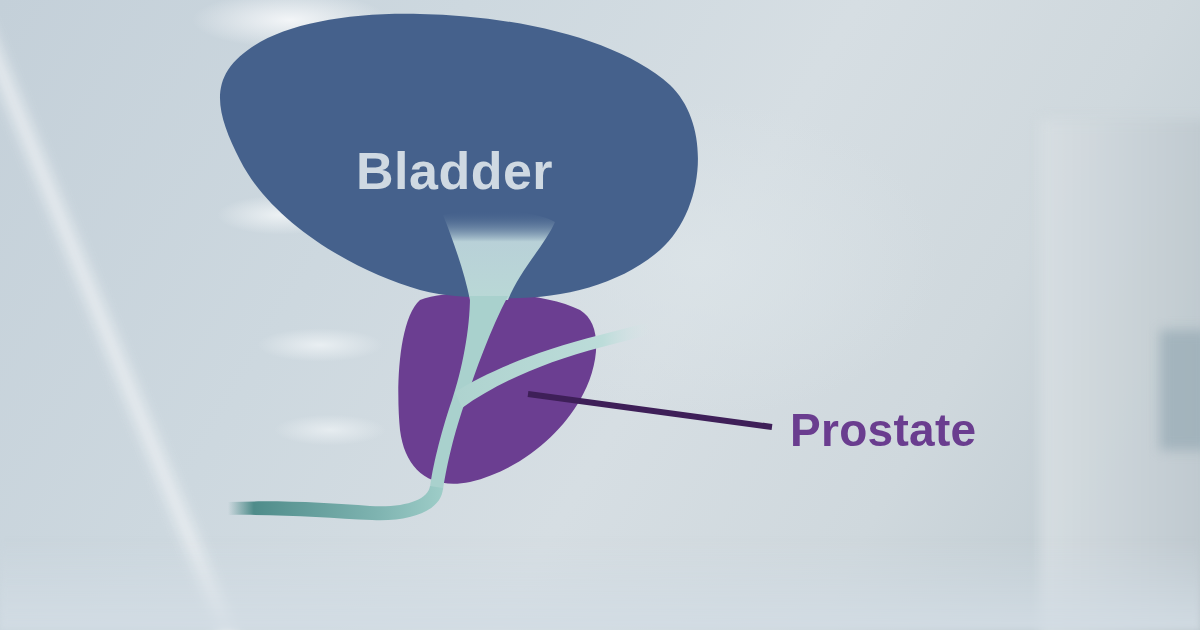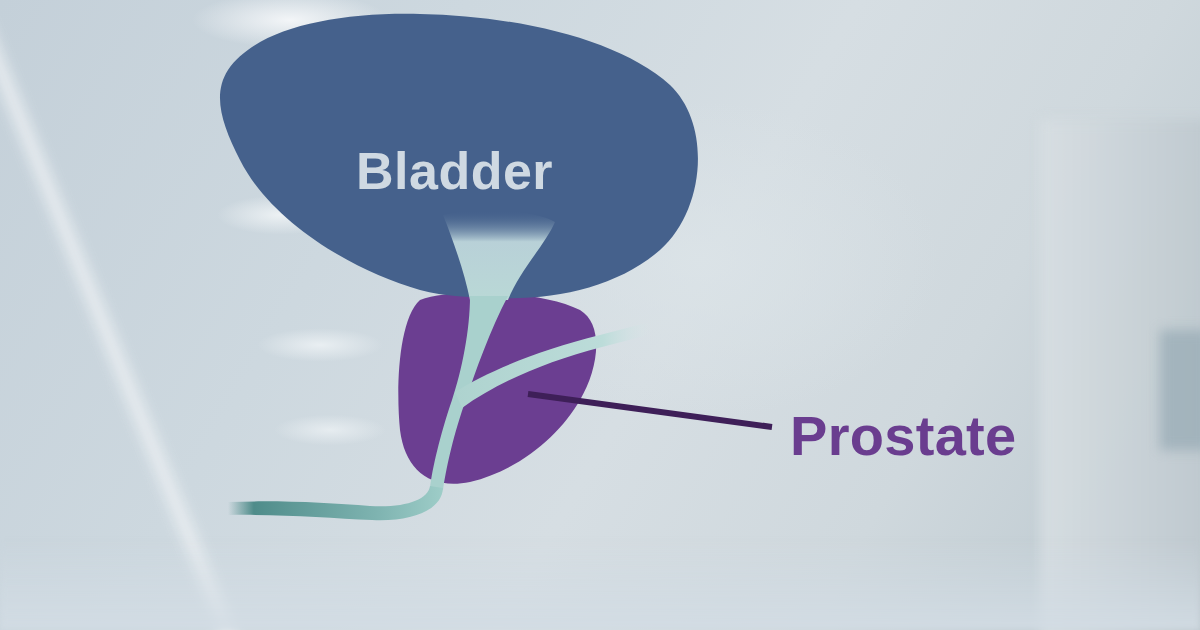--- a/index.html
+++ b/index.html
@@ -38,21 +38,21 @@
       background: linear-gradient(180deg, rgba(215,224,230,0), rgba(210,220,228,0.9));
       filter: blur(3px);
     }
     svg.anatomy { position: absolute; left: 0; top: 0; }
     .label-bladder {
       position: absolute; left: 356px; top: 101px;
       font-size: 52px; font-weight: bold; color: #cfd9e2; letter-spacing: 0.5px; margin-top: 40px;
     }
     .label-prostate {
       position: absolute; left: 790px; top: 403px;
-      font-size: 56px; font-weight: bold; color: #6a3d8f; letter-spacing: 0.3px;
+      font-size: 46px; font-weight: bold; color: #6a3d8f; letter-spacing: 0.3px;
     }
   </style>
 </head>
 <body>
 
 <div class="bg"></div>
 <div class="bg-stripe"></div>
 <div class="bg-wall"></div>
 <div class="bg-window"></div>
 <div class="bg-floor"></div>

